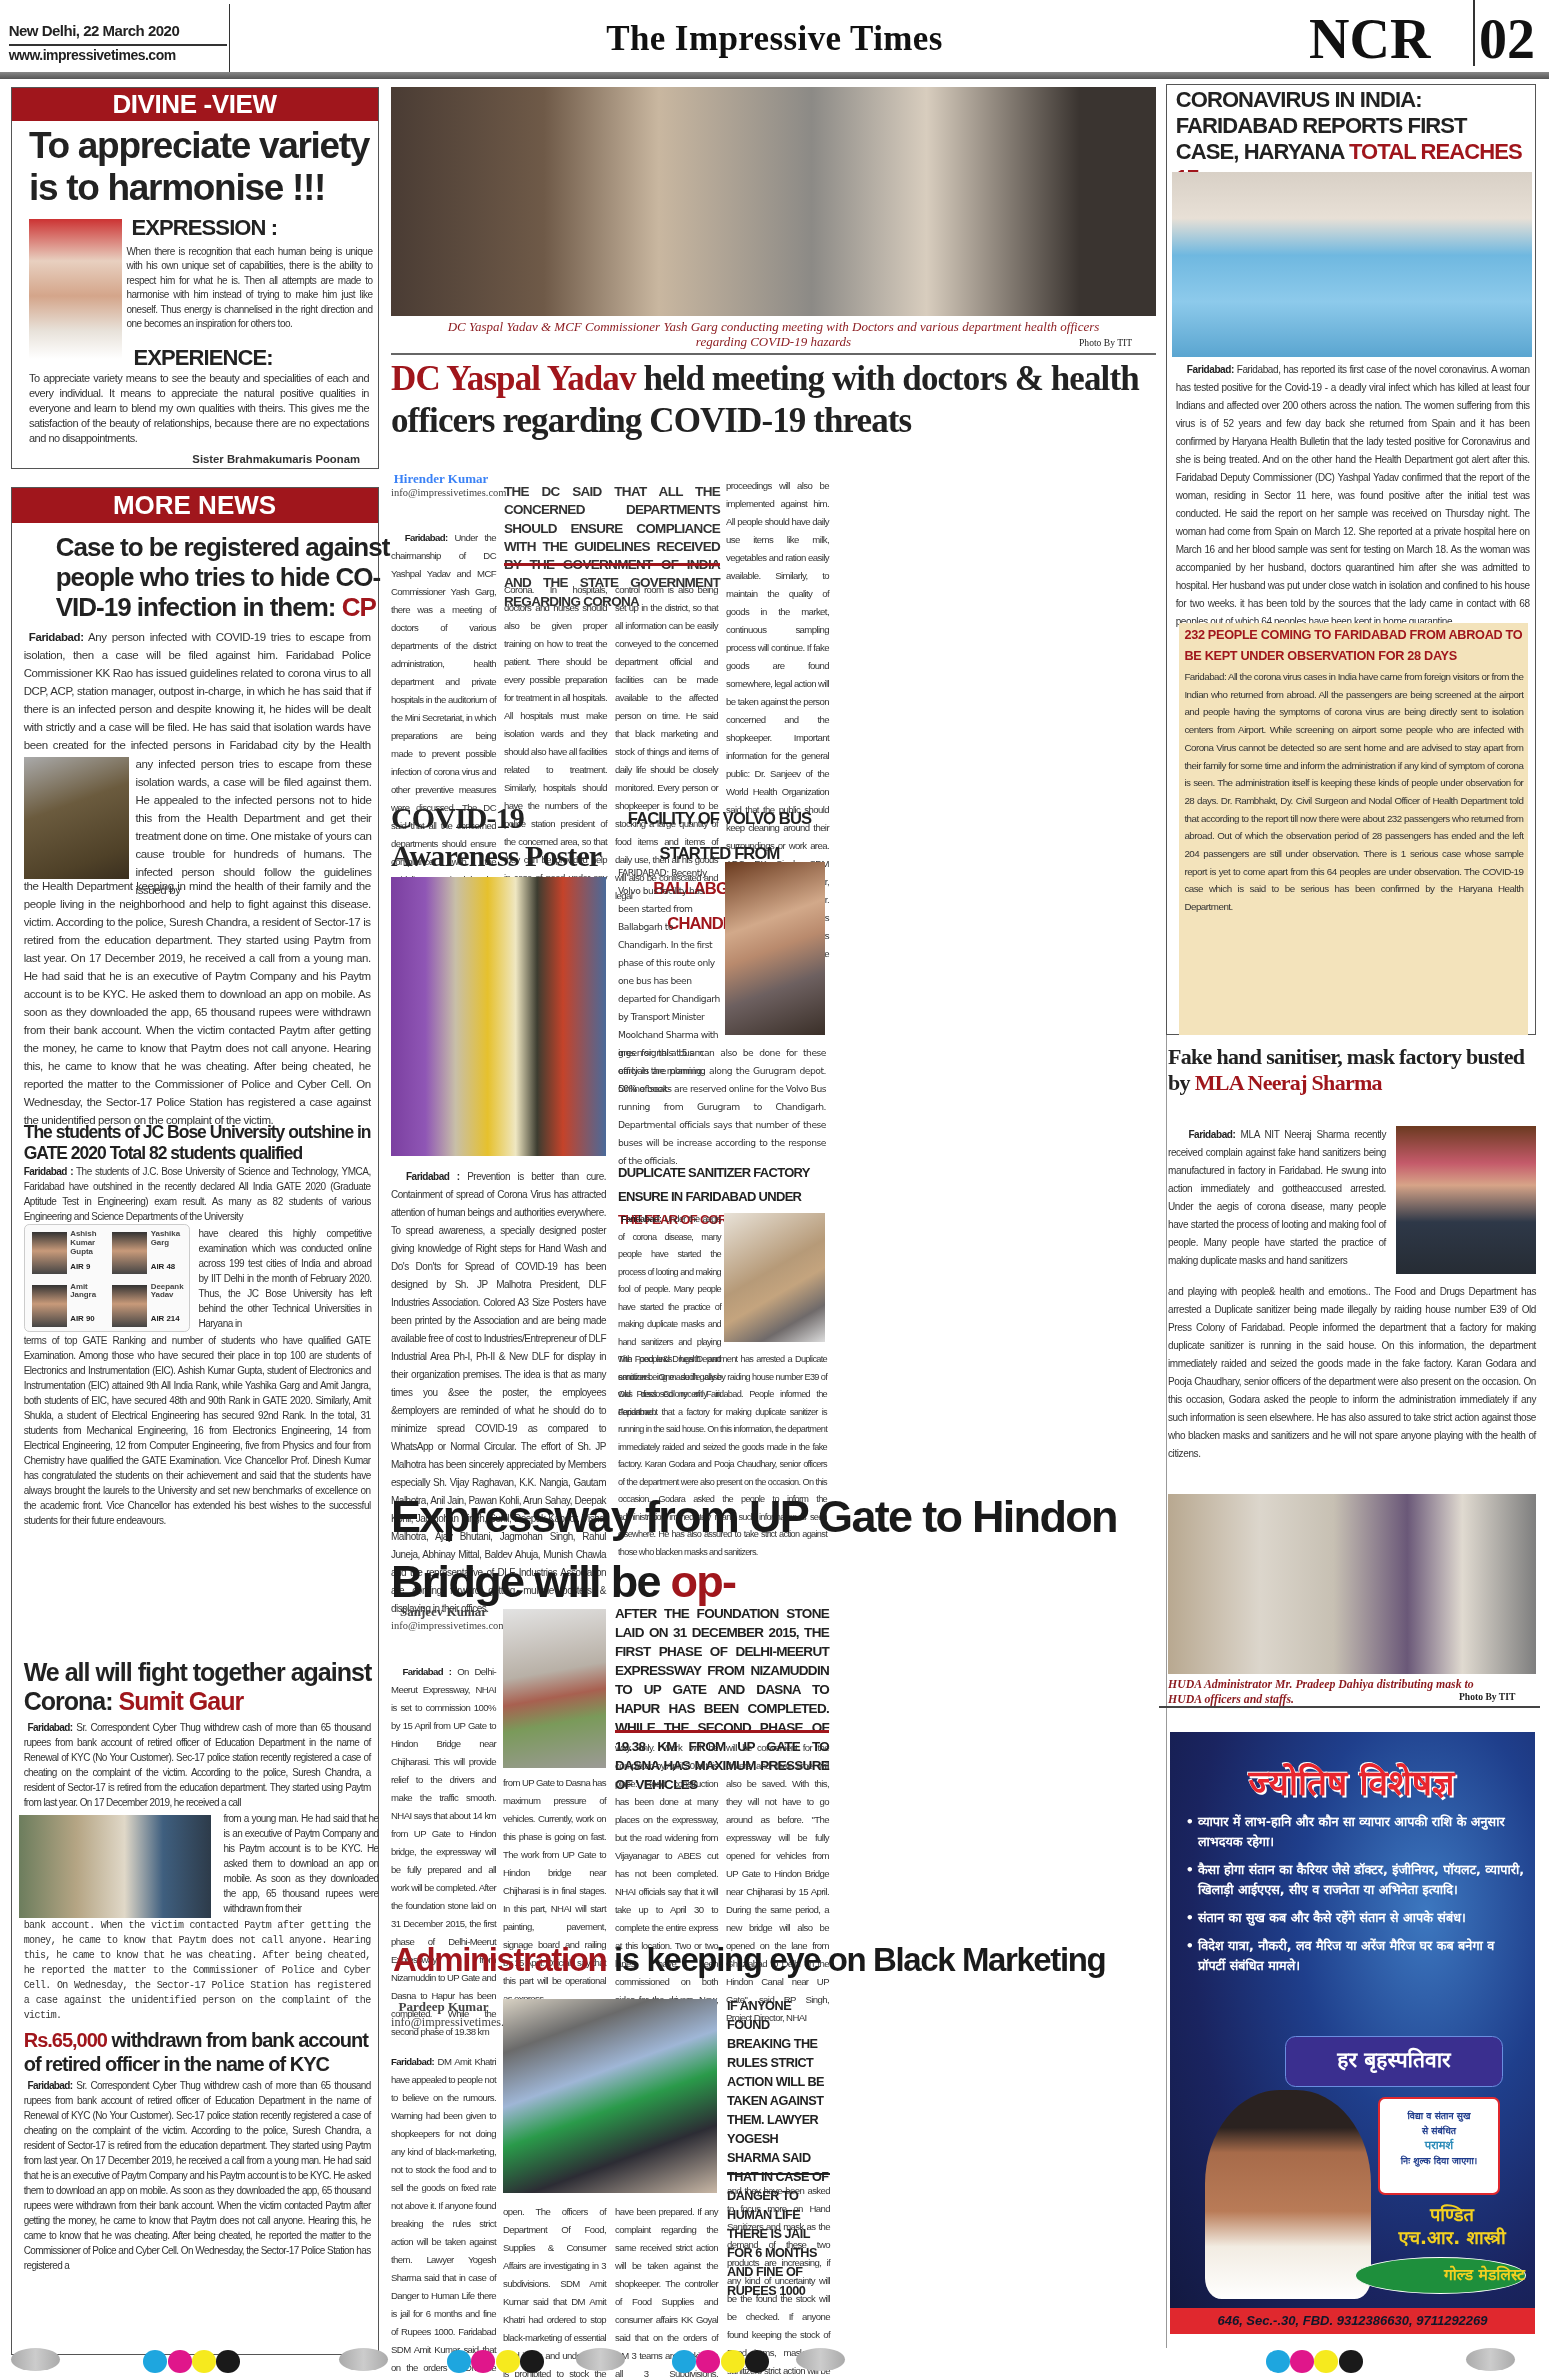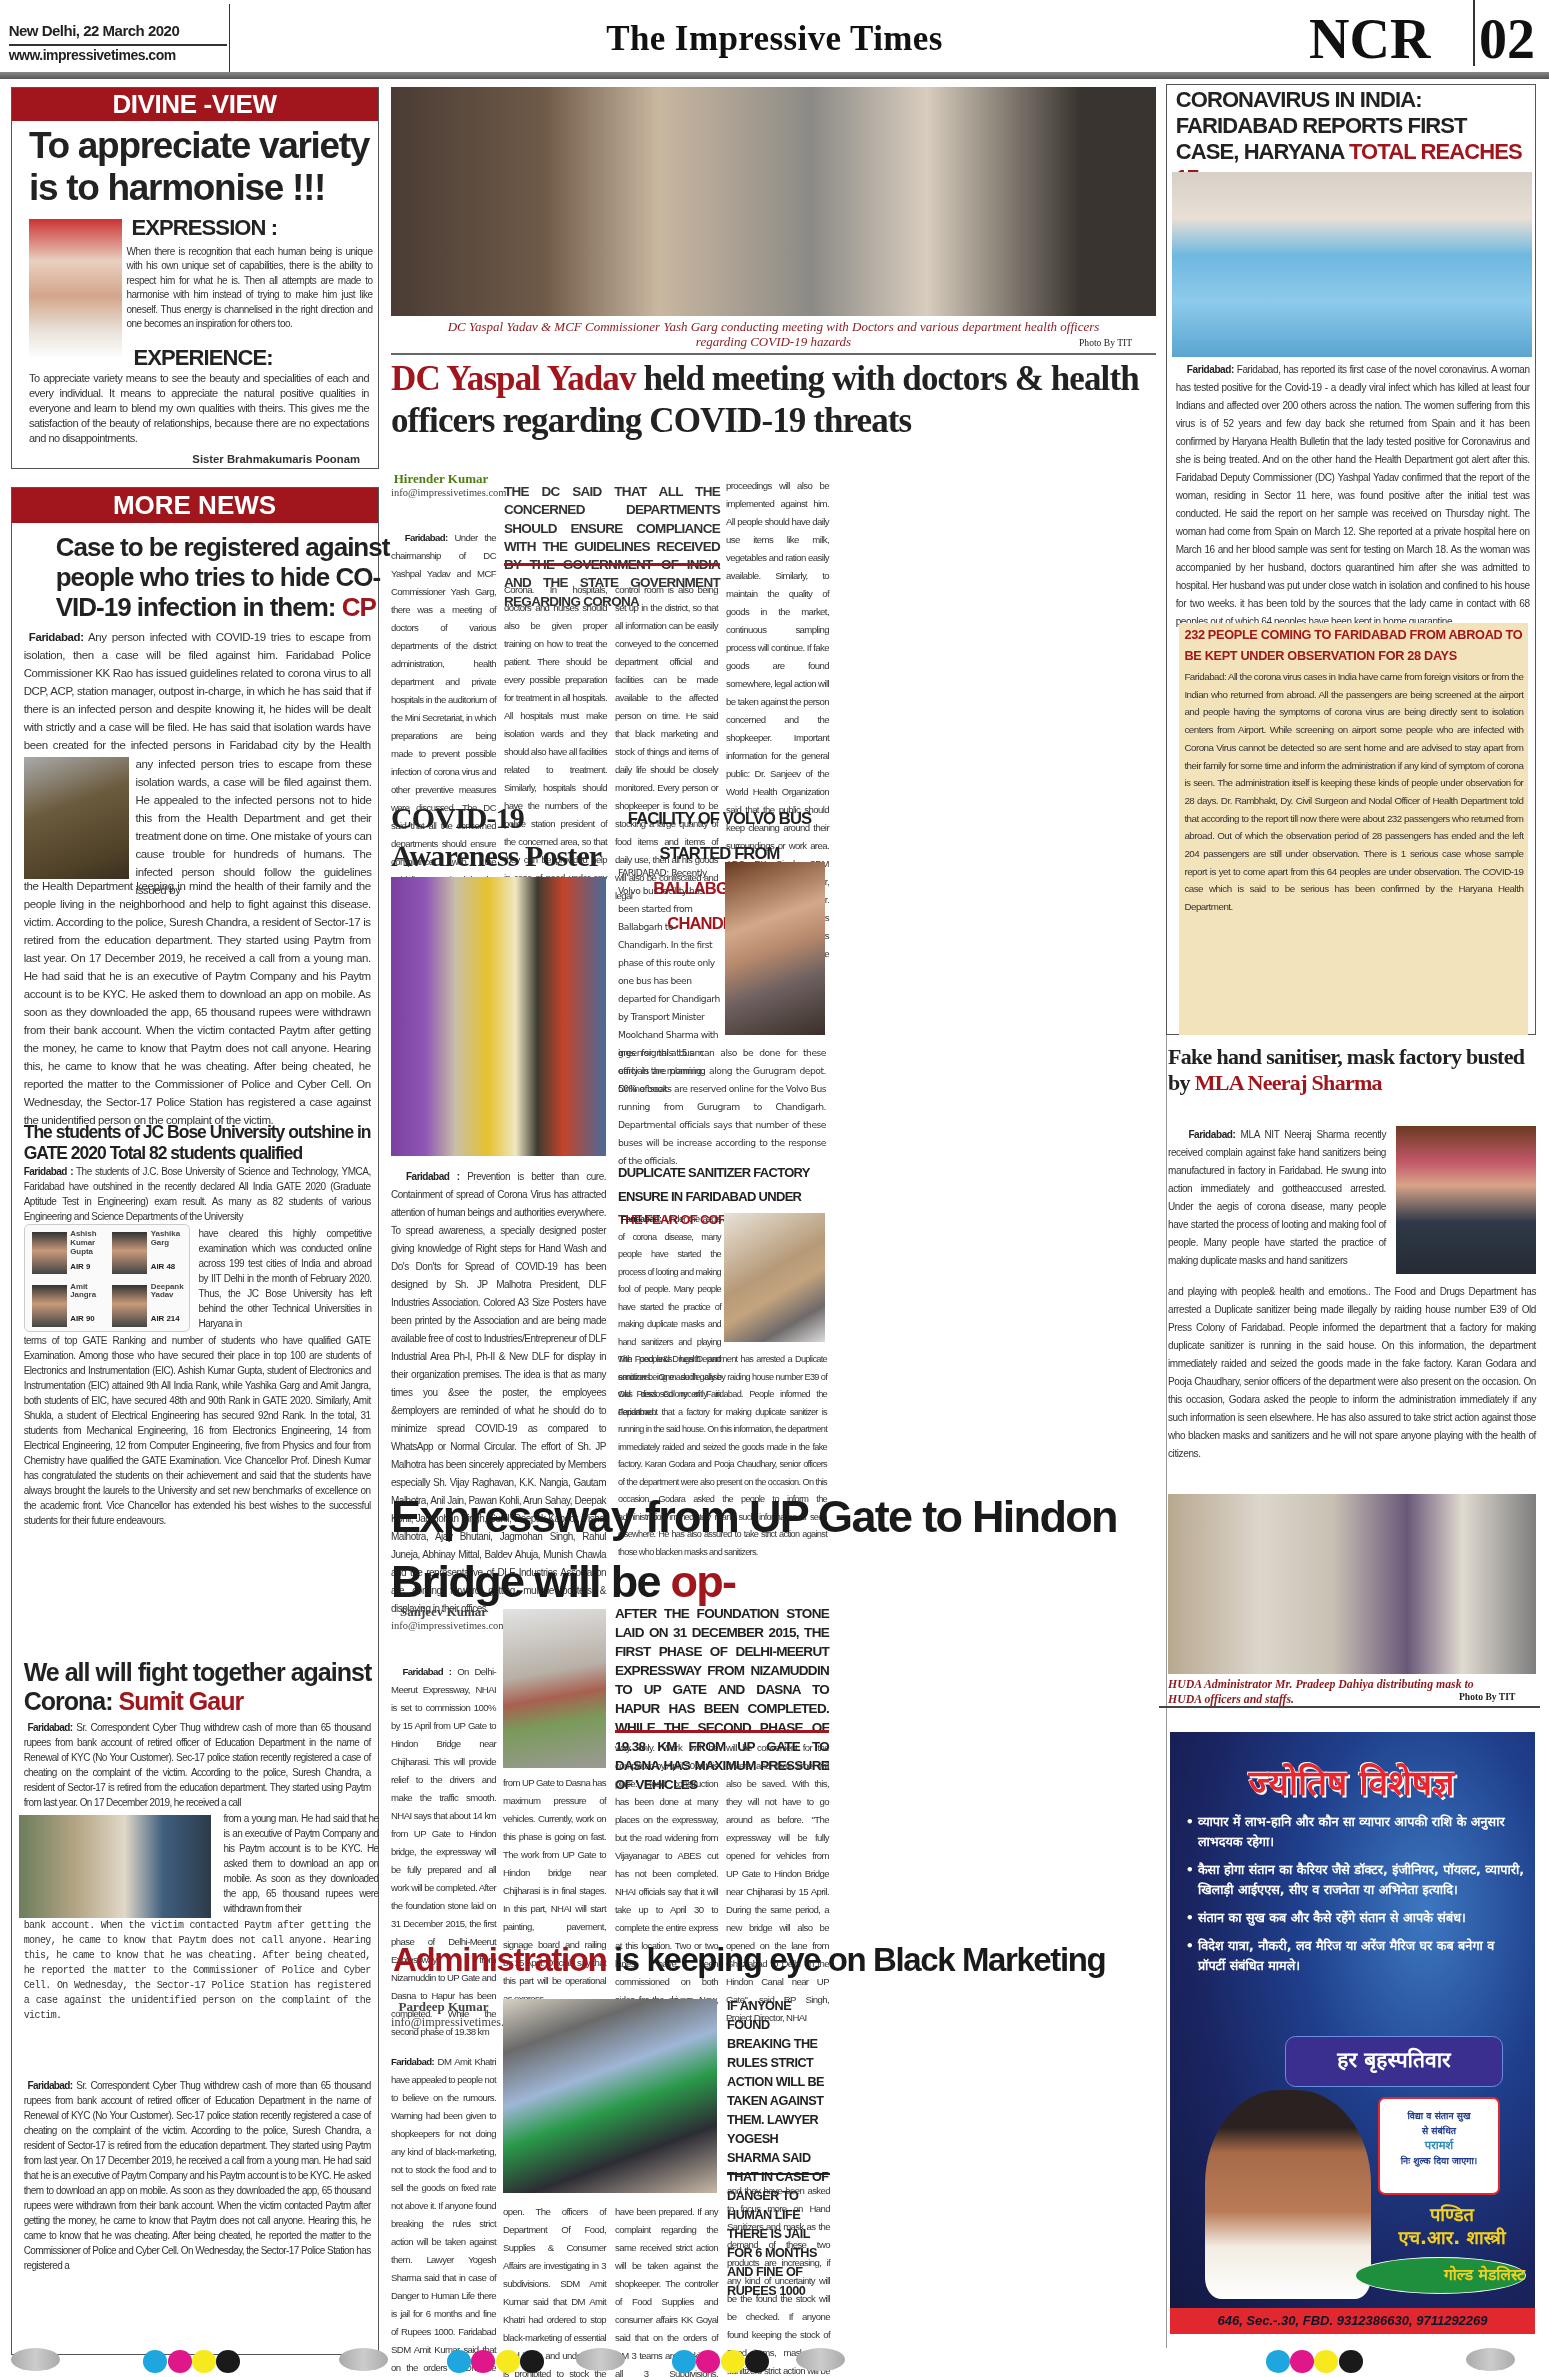--- a/index.html
+++ b/index.html
@@ -63,21 +63,21 @@
   #kyc-title { left: 12.2px; top: 1541px; font-size: 20px; line-height: 23.6px; width: 353px; }
   #kyc-p1 { left: 12.2px; top: 1590px; width: 347px; font-size: 10px; line-height: 15px; letter-spacing: -0.6px; }
 
   
   #meeting-photo { left: 391px; top: 87px; width: 765px; height: 229px; background: linear-gradient(90deg, #4a3c34 0%, #6f5a48 20%, #c9b7a0 35%, #8c8a86 55%, #d8cdbe 70%, #3a3430 90%); }
   #meeting-caption { left: 391px; top: 319px; width: 765px; text-align: center; font-family: "Liberation Serif", serif; font-style: italic; font-size: 13px; line-height: 15px; color: #8b1a1e; padding: 0 52px; }
   #meeting-credit { left: 1079px; top: 337px; font-family: "Liberation Serif", serif; font-size: 9.6px; color: #222; }
   #meeting-rule { left: 391px; top: 353px; width: 765px; height: 1.7px; background: #666; }
   #meeting-title { left: 391px; top: 358px; width: 765px; font-family: "Liberation Serif", serif; font-weight: bold; font-size: 35px; line-height: 42px; color: #222; letter-spacing: -0.9px; }
   #meeting-byline { left: 391px; top: 471px; width: 100px; text-align: center; font-family: "Liberation Serif", serif; }
-  #meeting-byline .name { font-size: 13px; font-weight: bold; color: #4d7c0f; }
+  #meeting-byline .name { font-size: 13px; font-weight: bold; color: #3b82f6; }
   #meeting-byline .mail { font-size: 10.5px; color: #444; }
   #meeting-col1 { left: 391px; top: 529px; width: 105px; font-size: 9.6px; line-height: 18px; letter-spacing: -0.6px; }
   #meeting-pull { left: 504px; top: 483px; width: 216px; font-size: 13.5px; line-height: 18.3px; font-weight: bold; color: #333; font-family: "Liberation Sans", sans-serif; letter-spacing: -0.7px; text-align: justify; }
   #meeting-pull-rule { left: 504px; top: 563px; width: 216px; height: 2.6px; background: #a0161c; }
   #meeting-col2 { left: 504px; top: 581px; width: 103px; font-size: 9.6px; line-height: 18px; letter-spacing: -0.6px; }
   #meeting-col3 { left: 615px; top: 581px; width: 103px; font-size: 9.6px; line-height: 18px; letter-spacing: -0.6px; }
   #meeting-col4 { left: 726px; top: 477px; width: 103px; font-size: 9.6px; line-height: 18px; letter-spacing: -0.6px; }
 
   #awareness-title { left: 391px; top: 799px; width: 227px; font-family: "Liberation Serif", serif; font-size: 30px; line-height: 38px; color: #222; letter-spacing: -0.9px; }
   #awareness-photo { left: 391px; top: 877px; width: 215px; height: 279px; background: linear-gradient(90deg, #7b3fa0 0%, #8f56b5 16%, #c8bfa8 30%, #e6c12d 45%, #efe7c2 58%, #3c3c30 68%, #c5432a 80%, #4a6a9a 100%); }
@@ -220,20 +220,21 @@
   </div>
   <p id="gate-p2" class="abs body-text">have cleared this highly competitive examination which was conducted online across 199 test cities of India and abroad by IIT Delhi in the month of February 2020. Thus, the JC Bose University has left behind the other Technical Universities in Haryana in</p>
   <p id="gate-p3" class="abs body-text">terms of top GATE Ranking and number of students who have qualified GATE Examination. Among those who have secured their place in top 100 are students of Electronics and Instrumentation (EIC). Ashish Kumar Gupta, student of Electronics and Instrumentation (EIC) attained 9th All India Rank, while Yashika Garg and Amit Jangra, both students of EIC, have secured 48th and 90th Rank in GATE 2020. Similarly, Amit Shukla, a student of Electrical Engineering has secured 92nd Rank. In the total, 31 students from Mechanical Engineering, 16 from Electronics Engineering, 14 from Electrical Engineering, 12 from Computer Engineering, five from Physics and four from Chemistry have qualified the GATE Examination. Vice Chancellor Prof. Dinesh Kumar has congratulated the students on their achievement and said that the students have always brought the laurels to the University and set new benchmarks of excellence on the academic front. Vice Chancellor has extended his best wishes to the successful students for their future endeavours.</p>
 
   <h2 id="sumit-title" class="abs lh"><span>We all will fight together against Corona: </span><span class="red">Sumit Gaur</span></h2>
   <p id="sumit-p1" class="abs body-text">&nbsp;<span class="lead">Faridabad:</span> <span>Sr. Correspondent Cyber Thug withdrew cash of more than 65 thousand rupees from bank account of retired officer of Education Department in the name of Renewal of KYC (No Your Customer). Sec-17 police station recently registered a case of cheating on the complaint of the victim. According to the police, Suresh Chandra, a resident of Sector-17 is retired from the education department. They started using Paytm from last year. On 17 December 2019, he received a call</span></p>
   <div id="sumit-photo" class="abs"></div>
   <p id="sumit-p2" class="abs body-text">from a young man. He had said that he is an executive of Paytm Company and his Paytm account is to be KYC. He asked them to download an app on mobile. As soon as they downloaded the app, 65 thousand rupees were withdrawn from their</p>
   <p id="sumit-p3" class="abs body-text">bank account. When the victim contacted Paytm after getting the money, he came to know that Paytm does not call anyone. Hearing this, he came to know that he was cheating. After being cheated, he reported the matter to the Commissioner of Police and Cyber Cell. On Wednesday, the Sector-17 Police Station has registered a case against the unidentified person on the complaint of the victim.</p>
 
+  <h2 id="kyc-title" class="abs lh"><span class="red">Rs.65,000</span><span> withdrawn from bank account of retired officer in the name of KYC</span></h2>
   <p id="kyc-p1" class="abs body-text">&nbsp;<span class="lead">Faridabad:</span> <span>Sr. Correspondent Cyber Thug withdrew cash of more than 65 thousand rupees from bank account of retired officer of Education Department in the name of Renewal of KYC (No Your Customer). Sec-17 police station recently registered a case of cheating on the complaint of the victim. According to the police, Suresh Chandra, a resident of Sector-17 is retired from the education department. They started using Paytm from last year. On 17 December 2019, he received a call from a young man. He had said that he is an executive of Paytm Company and his Paytm account is to be KYC. He asked them to download an app on mobile. As soon as they downloaded the app, 65 thousand rupees were withdrawn from their bank account. When the victim contacted Paytm after getting the money, he came to know that Paytm does not call anyone. Hearing this, he came to know that he was cheating. After being cheated, he reported the matter to the Commissioner of Police and Cyber Cell. On Wednesday, the Sector-17 Police Station has registered a</span></p>
 </section>
 
 <div id="meeting-photo" class="abs"></div>
 <div id="meeting-caption" class="abs">DC Yaspal Yadav &amp; MCF Commissioner Yash Garg conducting meeting with Doctors and various department health officers regarding COVID-19 hazards</div>
 <div id="meeting-credit" class="abs">Photo By TIT</div>
 <div id="meeting-rule" class="abs"></div>
 <h1 id="meeting-title" class="abs"><span class="red">DC Yaspal Yadav</span><span> held meeting with doctors &amp; health officers regarding COVID-19 threats</span></h1>
 <div id="meeting-byline" class="abs">
   <div class="name">Hirender Kumar</div>

